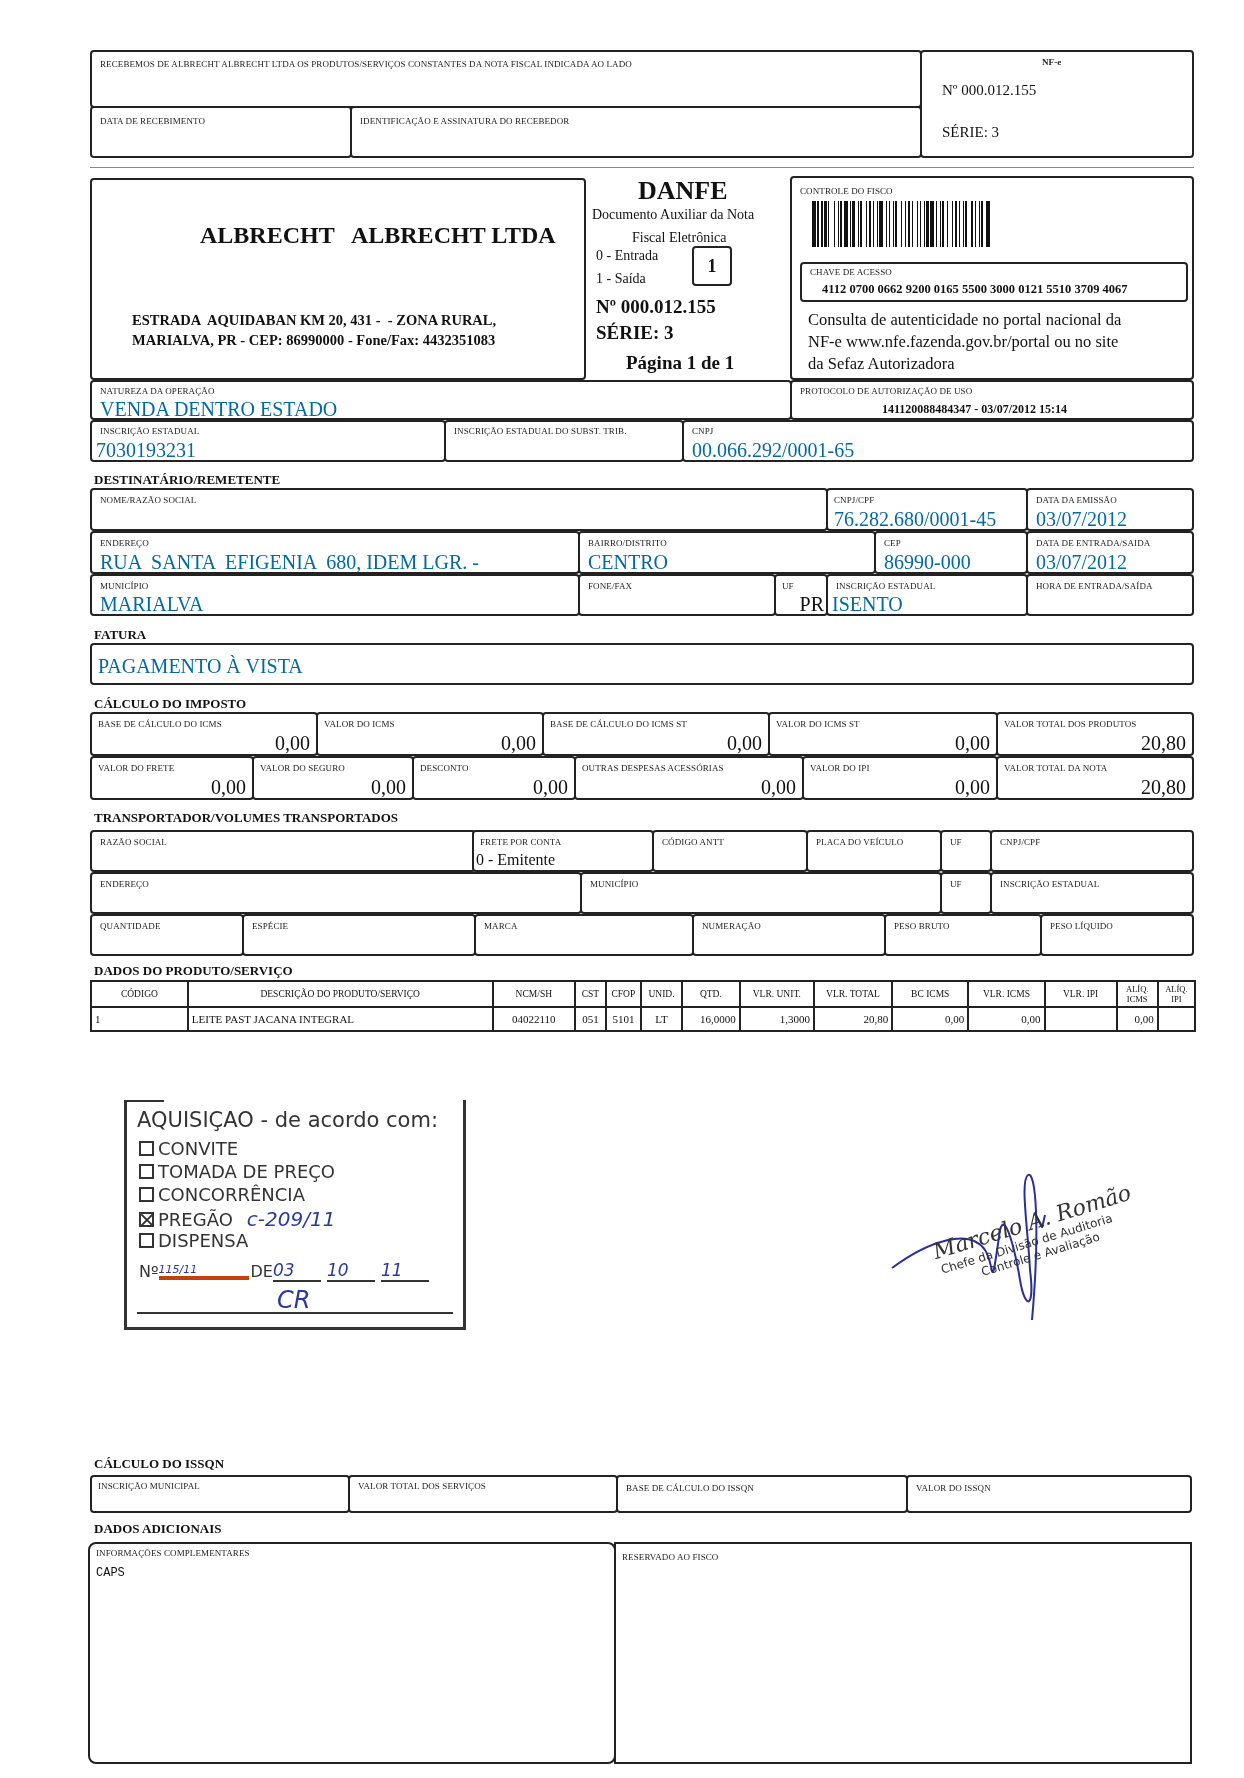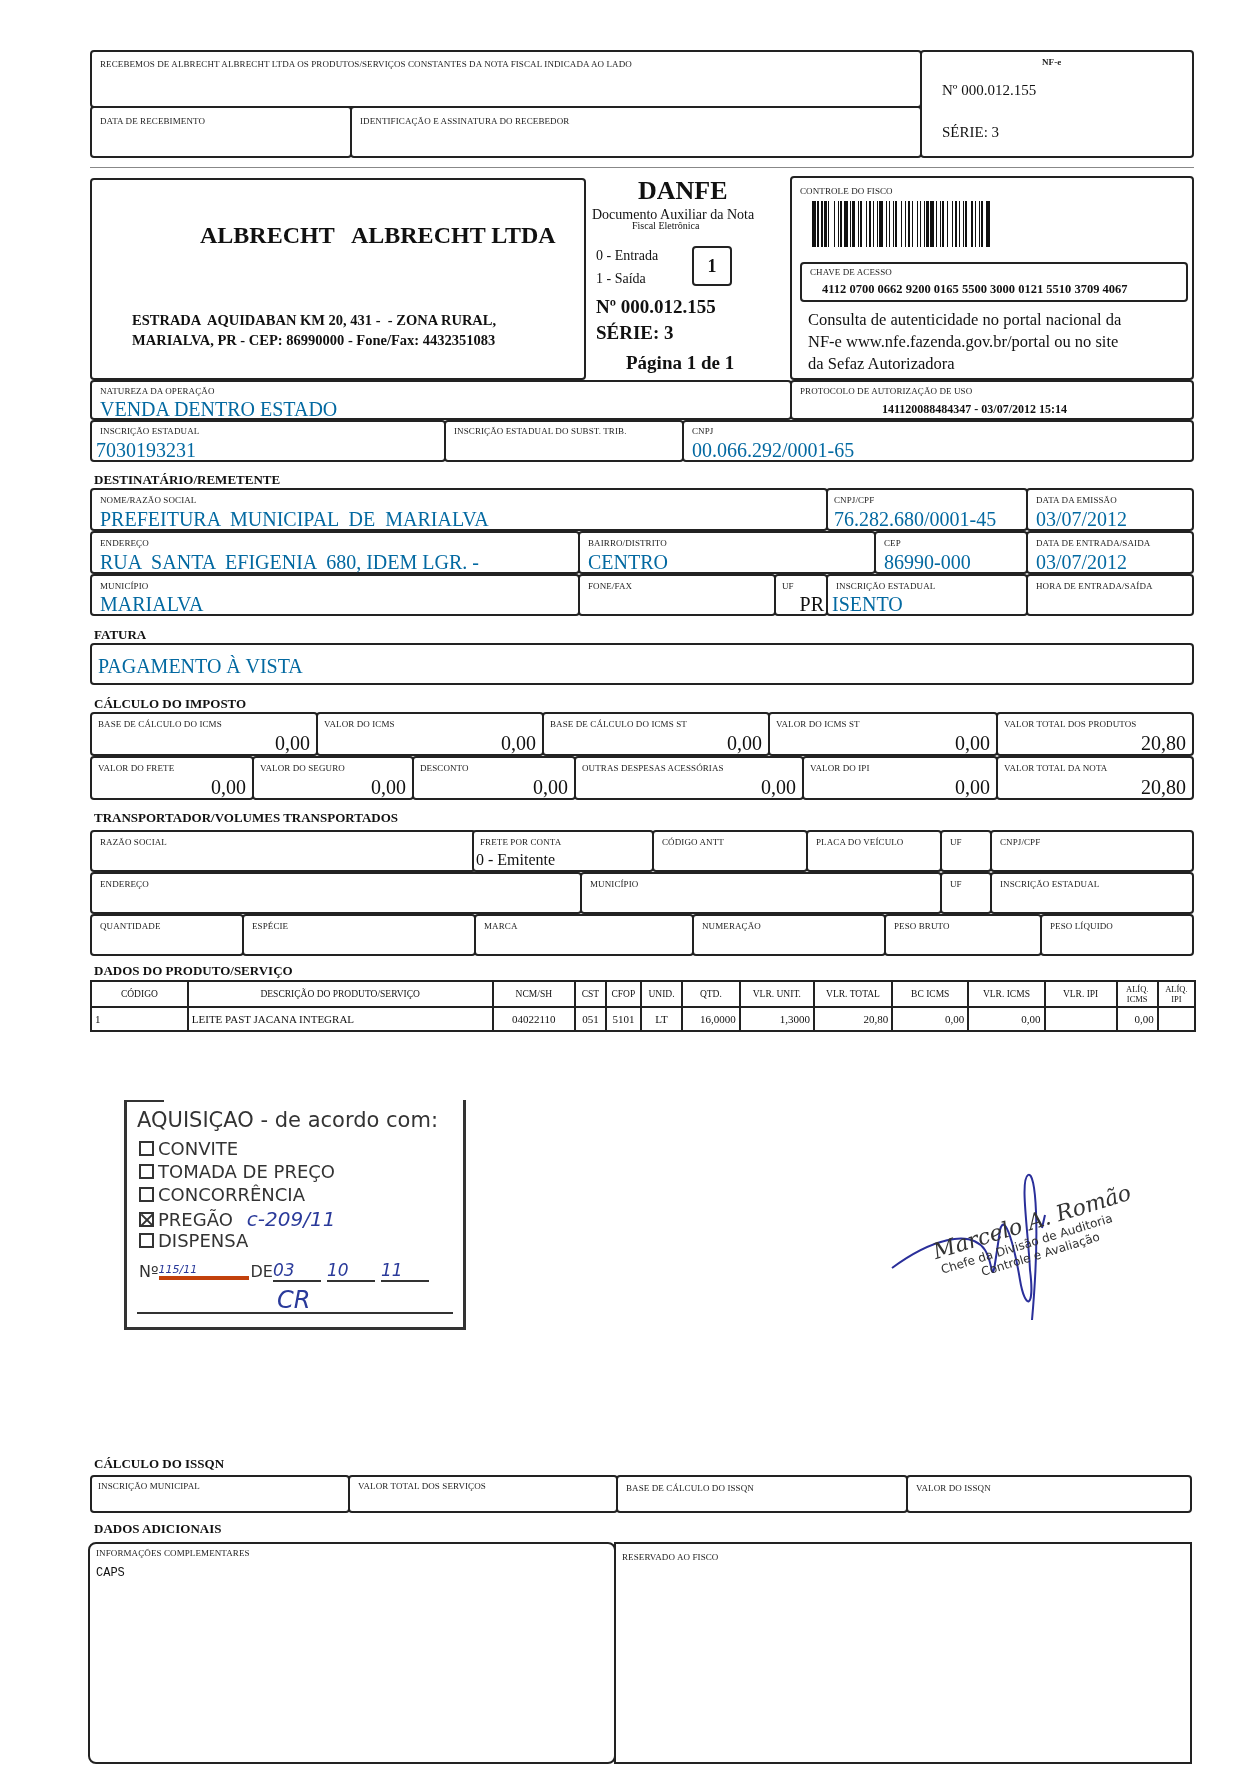--- a/index.html
+++ b/index.html
@@ -51,21 +51,21 @@
 
 <div class="box" style="left:90px;top:178px;width:496px;height:202px;">
   <span class="abs" style="left:108px;top:42px;font-size:24px;font-weight:bold;white-space:pre;">ALBRECHT   ALBRECHT LTDA</span>
   <span class="abs" style="left:40px;top:132px;font-size:14.5px;font-weight:bold;white-space:pre;">ESTRADA  AQUIDABAN KM 20, 431 -  - ZONA RURAL,</span>
   <span class="abs" style="left:40px;top:152px;font-size:14.5px;font-weight:bold;">MARIALVA, PR - CEP: 86990000 - Fone/Fax: 4432351083</span>
 </div>
 
 <div style="position:absolute;left:586px;top:176px;width:204px;height:204px;">
   <span class="abs" style="left:52px;top:0px;font-size:26px;font-weight:bold;">DANFE</span>
   <span class="abs" style="left:6px;top:31px;font-size:14px;">Documento Auxiliar da Nota</span>
-  <span class="abs" style="left:46px;top:44px;font-size:10px;">Fiscal Eletrônica</span>
+  <span class="abs" style="left:46px;top:54px;font-size:14px;">Fiscal Eletrônica</span>
   <span class="abs" style="left:10px;top:72px;font-size:14px;">0 - Entrada</span>
   <span class="abs" style="left:10px;top:95px;font-size:14px;">1 - Saída</span>
   <div style="position:absolute;left:106px;top:70px;width:40px;height:40px;border:2px solid #222;border-radius:4px;text-align:center;line-height:36px;font-size:18px;font-weight:bold;">1</div>
   <span class="abs" style="left:10px;top:120px;font-size:19px;font-weight:bold;">Nº 000.012.155</span>
   <span class="abs" style="left:10px;top:146px;font-size:19px;font-weight:bold;">SÉRIE: 3</span>
   <span class="abs" style="left:40px;top:176px;font-size:19px;font-weight:bold;">Página 1 de 1</span>
 </div>
 
 <div class="box" style="left:790px;top:176px;width:404px;height:204px;">
   <span class="lbl" style="left:8px;top:8px;">CONTROLE DO FISCO</span>
@@ -187,21 +187,20 @@
   <span class="lbl" style="left:8px;top:4px;">INSCRIÇÃO ESTADUAL DO SUBST. TRIB.</span>
 </div>
 <div class="box" style="left:682px;top:420px;width:512px;height:42px;">
   <span class="lbl" style="left:8px;top:4px;">CNPJ</span>
   <span class="val" style="left:8px;top:17px;">00.066.292/0001-65</span>
 </div>
 
 <span class="sec" style="left:94px;top:472px;">DESTINATÁRIO/REMETENTE</span>
 <div class="box" style="left:90px;top:488px;width:738px;height:43px;">
   <span class="lbl" style="left:8px;top:5px;">NOME/RAZÃO SOCIAL</span>
-  <span class="val" style="left:8px;top:18px;white-space:pre;">PREFEITURA  MUNICIPAL  DE  MARIALVA</span>
 </div>
 <div class="box" style="left:826px;top:488px;width:202px;height:43px;">
   <span class="lbl" style="left:6px;top:5px;">CNPJ/CPF</span>
   <span class="val" style="left:6px;top:18px;">76.282.680/0001-45</span>
 </div>
 <div class="box" style="left:1026px;top:488px;width:168px;height:43px;">
   <span class="lbl" style="left:8px;top:5px;">DATA DA EMISSÃO</span>
   <span class="val" style="left:8px;top:18px;">03/07/2012</span>
 </div>
 

